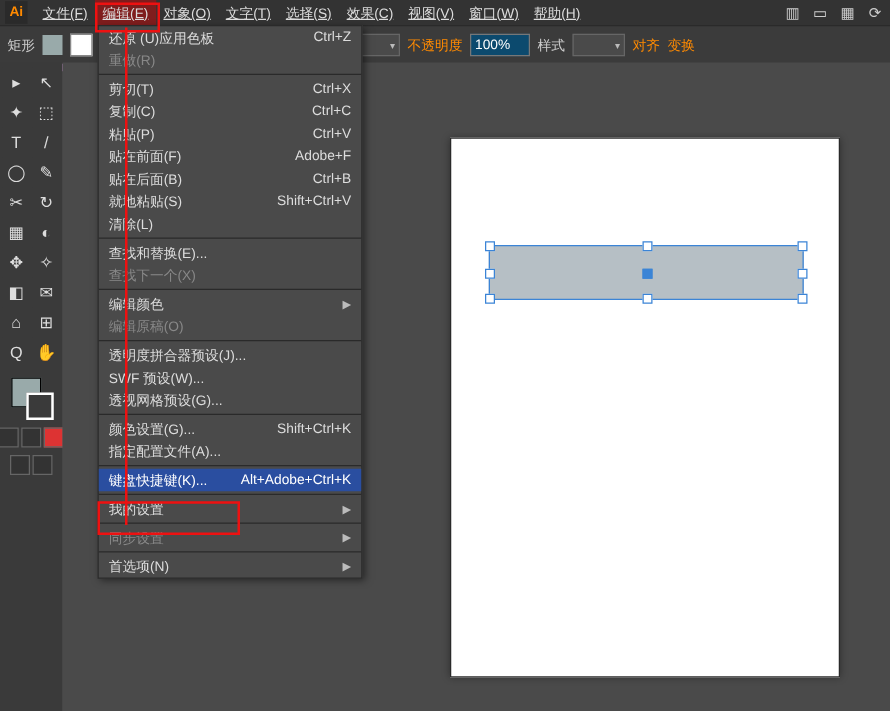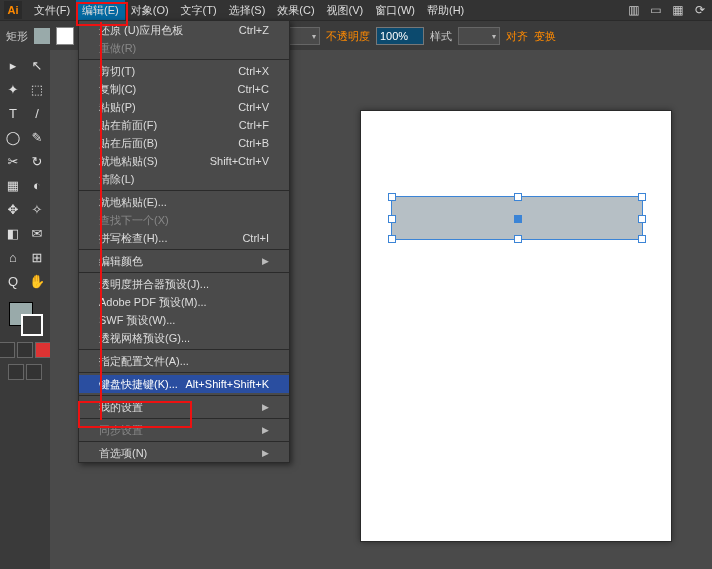--- a/index.html
+++ b/index.html
@@ -1,21 +1,21 @@
 <!DOCTYPE html>
 <html><head>
 <meta charset="utf-8">
 <style>
   html,body{margin:0;padding:0;font-family:"Microsoft YaHei",Arial,sans-serif;font-size:11px;background:#4a4a4a;color:#ddd;overflow:hidden}
   .app{width:712px;height:569px;position:relative;background:#4a4a4a}
   
   .menubar{height:20px;background:#333;display:flex;align-items:center;padding:0 4px;font-size:11px}
   .ai-logo{width:18px;height:18px;background:#2a2a2a;color:#ff8a00;display:flex;align-items:center;justify-content:center;font-weight:bold;margin-right:6px;font-size:11px}
   .menu-item{padding:0 6px;height:20px;display:flex;align-items:center;cursor:default}
-  .menu-item.active{background:#0369a1}
+  .menu-item.active{background:#7f1d1d}
   .menu-spacer{flex:1}
   .menu-icons{display:flex;gap:6px;align-items:center}
   .menu-icons .ic{width:16px;height:16px;display:flex;align-items:center;justify-content:center;color:#ccc;font-size:12px}
   
   .optbar{height:30px;background:#3b3b3b;display:flex;align-items:center;padding:0 6px;gap:6px;border-top:1px solid #2a2a2a;border-bottom:6px solid #f0abfc;font-size:11px}
   .opt-label{color:#ccc}
   .swatch{width:16px;height:16px;background:#9aa}
   .stroke-field{width:28px;height:16px;background:#222;border:1px solid #555;display:flex;align-items:center;padding:0 2px}
   .dd{width:50px;height:16px;background:#4a4a4a;border:1px solid #666;display:flex;align-items:center;justify-content:space-between;padding:0 3px}
   .dd .tri{font-size:8px;color:#bbb}
@@ -36,38 +36,38 @@
   .stage{position:absolute;left:50px;top:50px;right:0;bottom:0;background:#4a4a4a}
   .artboard{position:absolute;left:310px;top:60px;width:310px;height:430px;background:#fff;box-shadow:0 0 6px rgba(0,0,0,.4);border:1px solid #2a2a2a}
   .selrect{position:absolute;left:30px;top:85px;width:250px;height:42px;background:#b6bfc5;border:1px solid #3b84d6}
   .handle{position:absolute;width:6px;height:6px;background:#fff;border:1px solid #3b84d6}
   .h-tl{left:-4px;top:-4px}.h-tr{right:-4px;top:-4px}.h-bl{left:-4px;bottom:-4px}.h-br{right:-4px;bottom:-4px}
   .h-t{left:50%;top:-4px;margin-left:-3px}.h-b{left:50%;bottom:-4px;margin-left:-3px}
   .h-l{left:-4px;top:50%;margin-top:-3px}.h-r{right:-4px;top:50%;margin-top:-3px}
   .h-c{left:50%;top:50%;margin:-3px 0 0 -3px;background:#3b84d6}
   
   .dropdown{position:absolute;left:78px;top:20px;width:210px;background:#4a4a4a;border:1px solid #2a2a2a;box-shadow:2px 2px 6px rgba(0,0,0,.5);font-size:11px;color:#ddd}
-  .dd-row{display:flex;justify-content:space-between;align-items:center;height:18px;padding:0 20px}
+  .dd-row{display:flex;justify-content:space-between;align-items:center;height:18px;padding:0 8px}
   .dd-row.disabled{color:#888}
   .dd-row.sel{background:#2a4ea0;color:#fff}
   .dd-sep{height:1px;background:#2a2a2a;margin:2px 0}
   .dd-row .arrow{font-size:9px;color:#bbb}
   
   .anno{position:absolute;border:2px solid #e11;pointer-events:none}
   .anno1{left:76px;top:2px;width:48px;height:20px}
   .anno-line{position:absolute;left:100px;top:22px;width:2px;height:398px;background:#e11;pointer-events:none}
   .anno2{left:78px;top:401px;width:110px;height:23px}
 </style>
 </head>
 <body>
 <div class="app">
 
 <div class="menubar">
   <div class="ai-logo">Ai</div>
-  <div id="menuitems" style="display: flex;">
+  <div id="menuitems" style="display: flex; text-decoration: underline;">
         <div class="menu-item">文件(F)</div>
         <div class="menu-item active">编辑(E)</div>
         <div class="menu-item">对象(O)</div>
         <div class="menu-item">文字(T)</div>
         <div class="menu-item">选择(S)</div>
         <div class="menu-item">效果(C)</div>
         <div class="menu-item">视图(V)</div>
         <div class="menu-item">窗口(W)</div>
         <div class="menu-item">帮助(H)</div>
       </div>
@@ -176,78 +176,78 @@
       <div class="dd-row">
         <span>复制(C)</span>
         <span>Ctrl+C</span>
       </div>
       <div class="dd-row">
         <span>粘贴(P)</span>
         <span>Ctrl+V</span>
       </div>
       <div class="dd-row">
         <span>贴在前面(F)</span>
-        <span>Ctrl+F</span>
+        <span>Adobe+F</span>
       </div>
       <div class="dd-row">
         <span>贴在后面(B)</span>
         <span>Ctrl+B</span>
       </div>
       <div class="dd-row">
         <span>就地粘贴(S)</span>
         <span>Shift+Ctrl+V</span>
       </div>
       <div class="dd-row">
         <span>清除(L)</span>
         <span></span>
       </div>
       <div class="dd-sep"></div>
       <div class="dd-row">
-        <span>就地粘贴(E)...</span>
+        <span>查找和替换(E)...</span>
         <span></span>
       </div>
       <div class="dd-row disabled">
         <span>查找下一个(X)</span>
         <span></span>
       </div>
-      <div class="dd-row">
-        <span>拼写检查(H)...</span>
-        <span>Ctrl+I</span>
-      </div>
       <div class="dd-sep"></div>
       <div class="dd-row">
         <span>编辑颜色</span>
         <span class="arrow">▶</span>
       </div>
+      <div class="dd-row disabled">
+        <span>编辑原稿(O)</span>
+        <span></span>
+      </div>
       <div class="dd-sep"></div>
       <div class="dd-row">
         <span>透明度拼合器预设(J)...</span>
         <span></span>
       </div>
       <div class="dd-row">
-        <span>Adobe PDF 预设(M)...</span>
-        <span></span>
-      </div>
-      <div class="dd-row">
         <span>SWF 预设(W)...</span>
         <span></span>
       </div>
       <div class="dd-row">
         <span>透视网格预设(G)...</span>
         <span></span>
       </div>
       <div class="dd-sep"></div>
+      <div class="dd-row">
+        <span>颜色设置(G)...</span>
+        <span>Shift+Ctrl+K</span>
+      </div>
       <div class="dd-row">
         <span>指定配置文件(A)...</span>
         <span></span>
       </div>
       <div class="dd-sep"></div>
       <div class="dd-row sel">
         <span>键盘快捷键(K)...</span>
-        <span>Alt+Shift+Shift+K</span>
+        <span>Alt+Adobe+Ctrl+K</span>
       </div>
       <div class="dd-sep"></div>
       <div class="dd-row">
         <span>我的设置</span>
         <span class="arrow">▶</span>
       </div>
       <div class="dd-sep"></div>
       <div class="dd-row disabled">
         <span>同步设置</span>
         <span class="arrow">▶</span>

